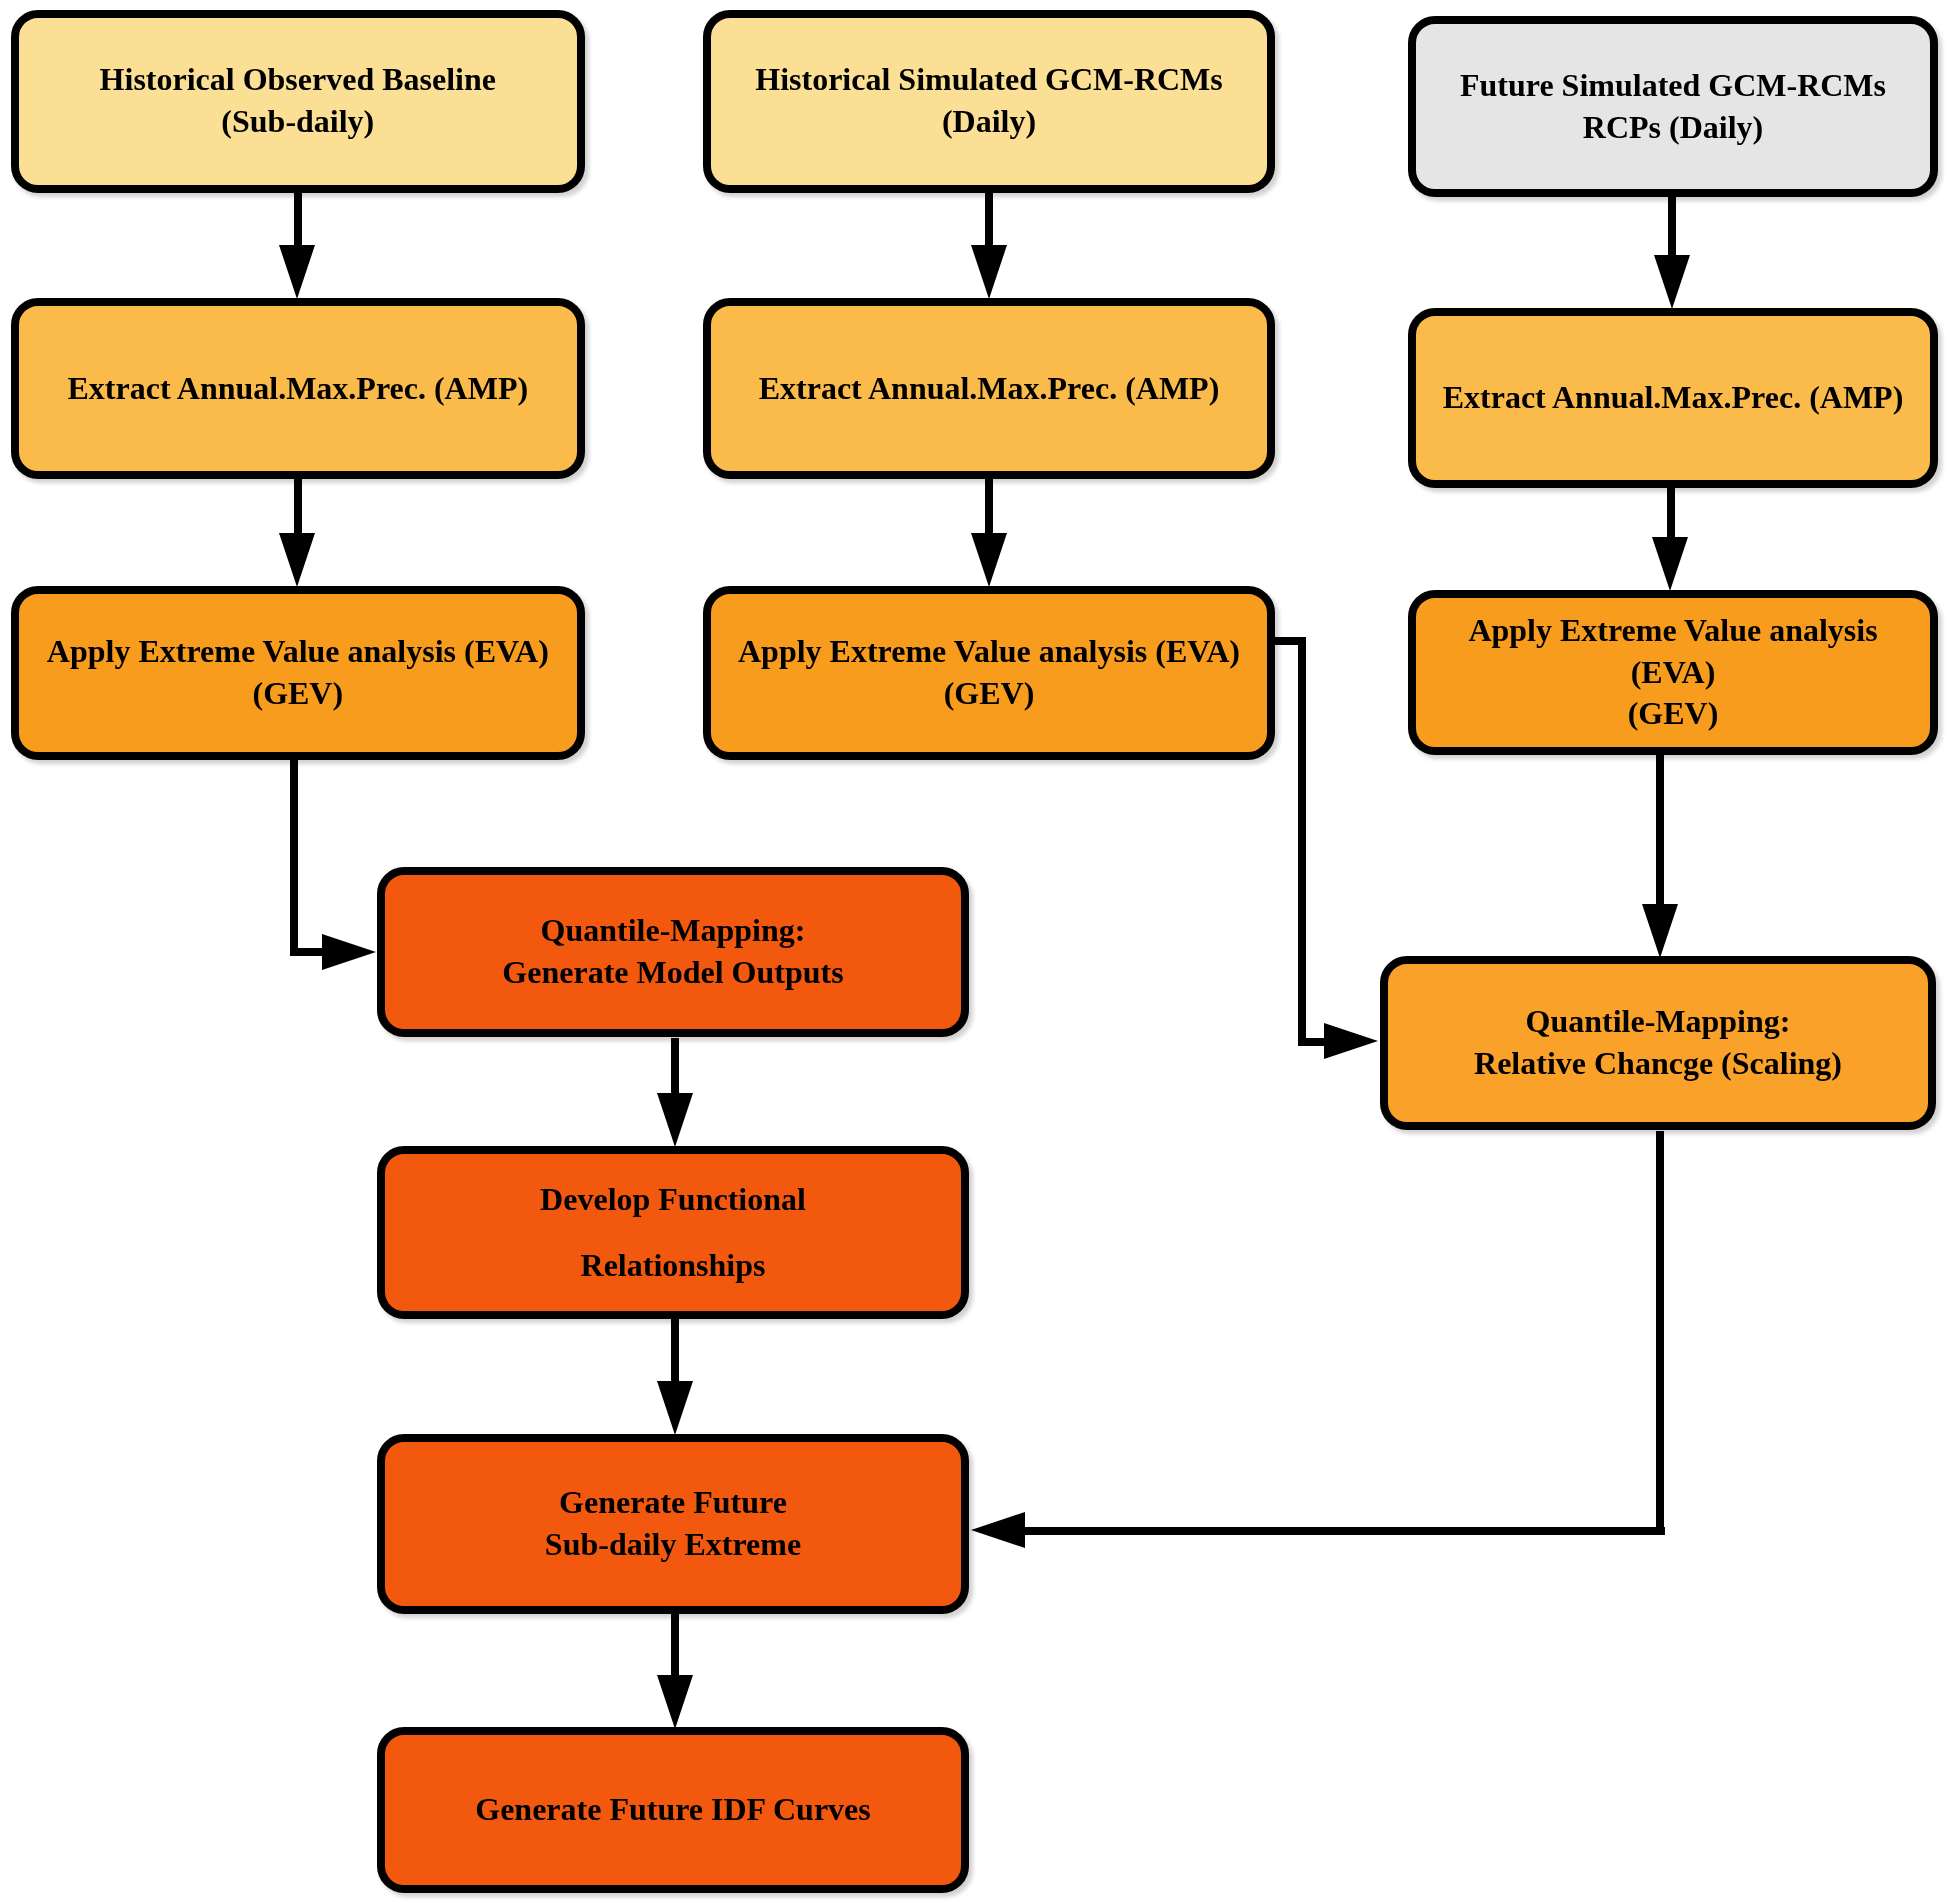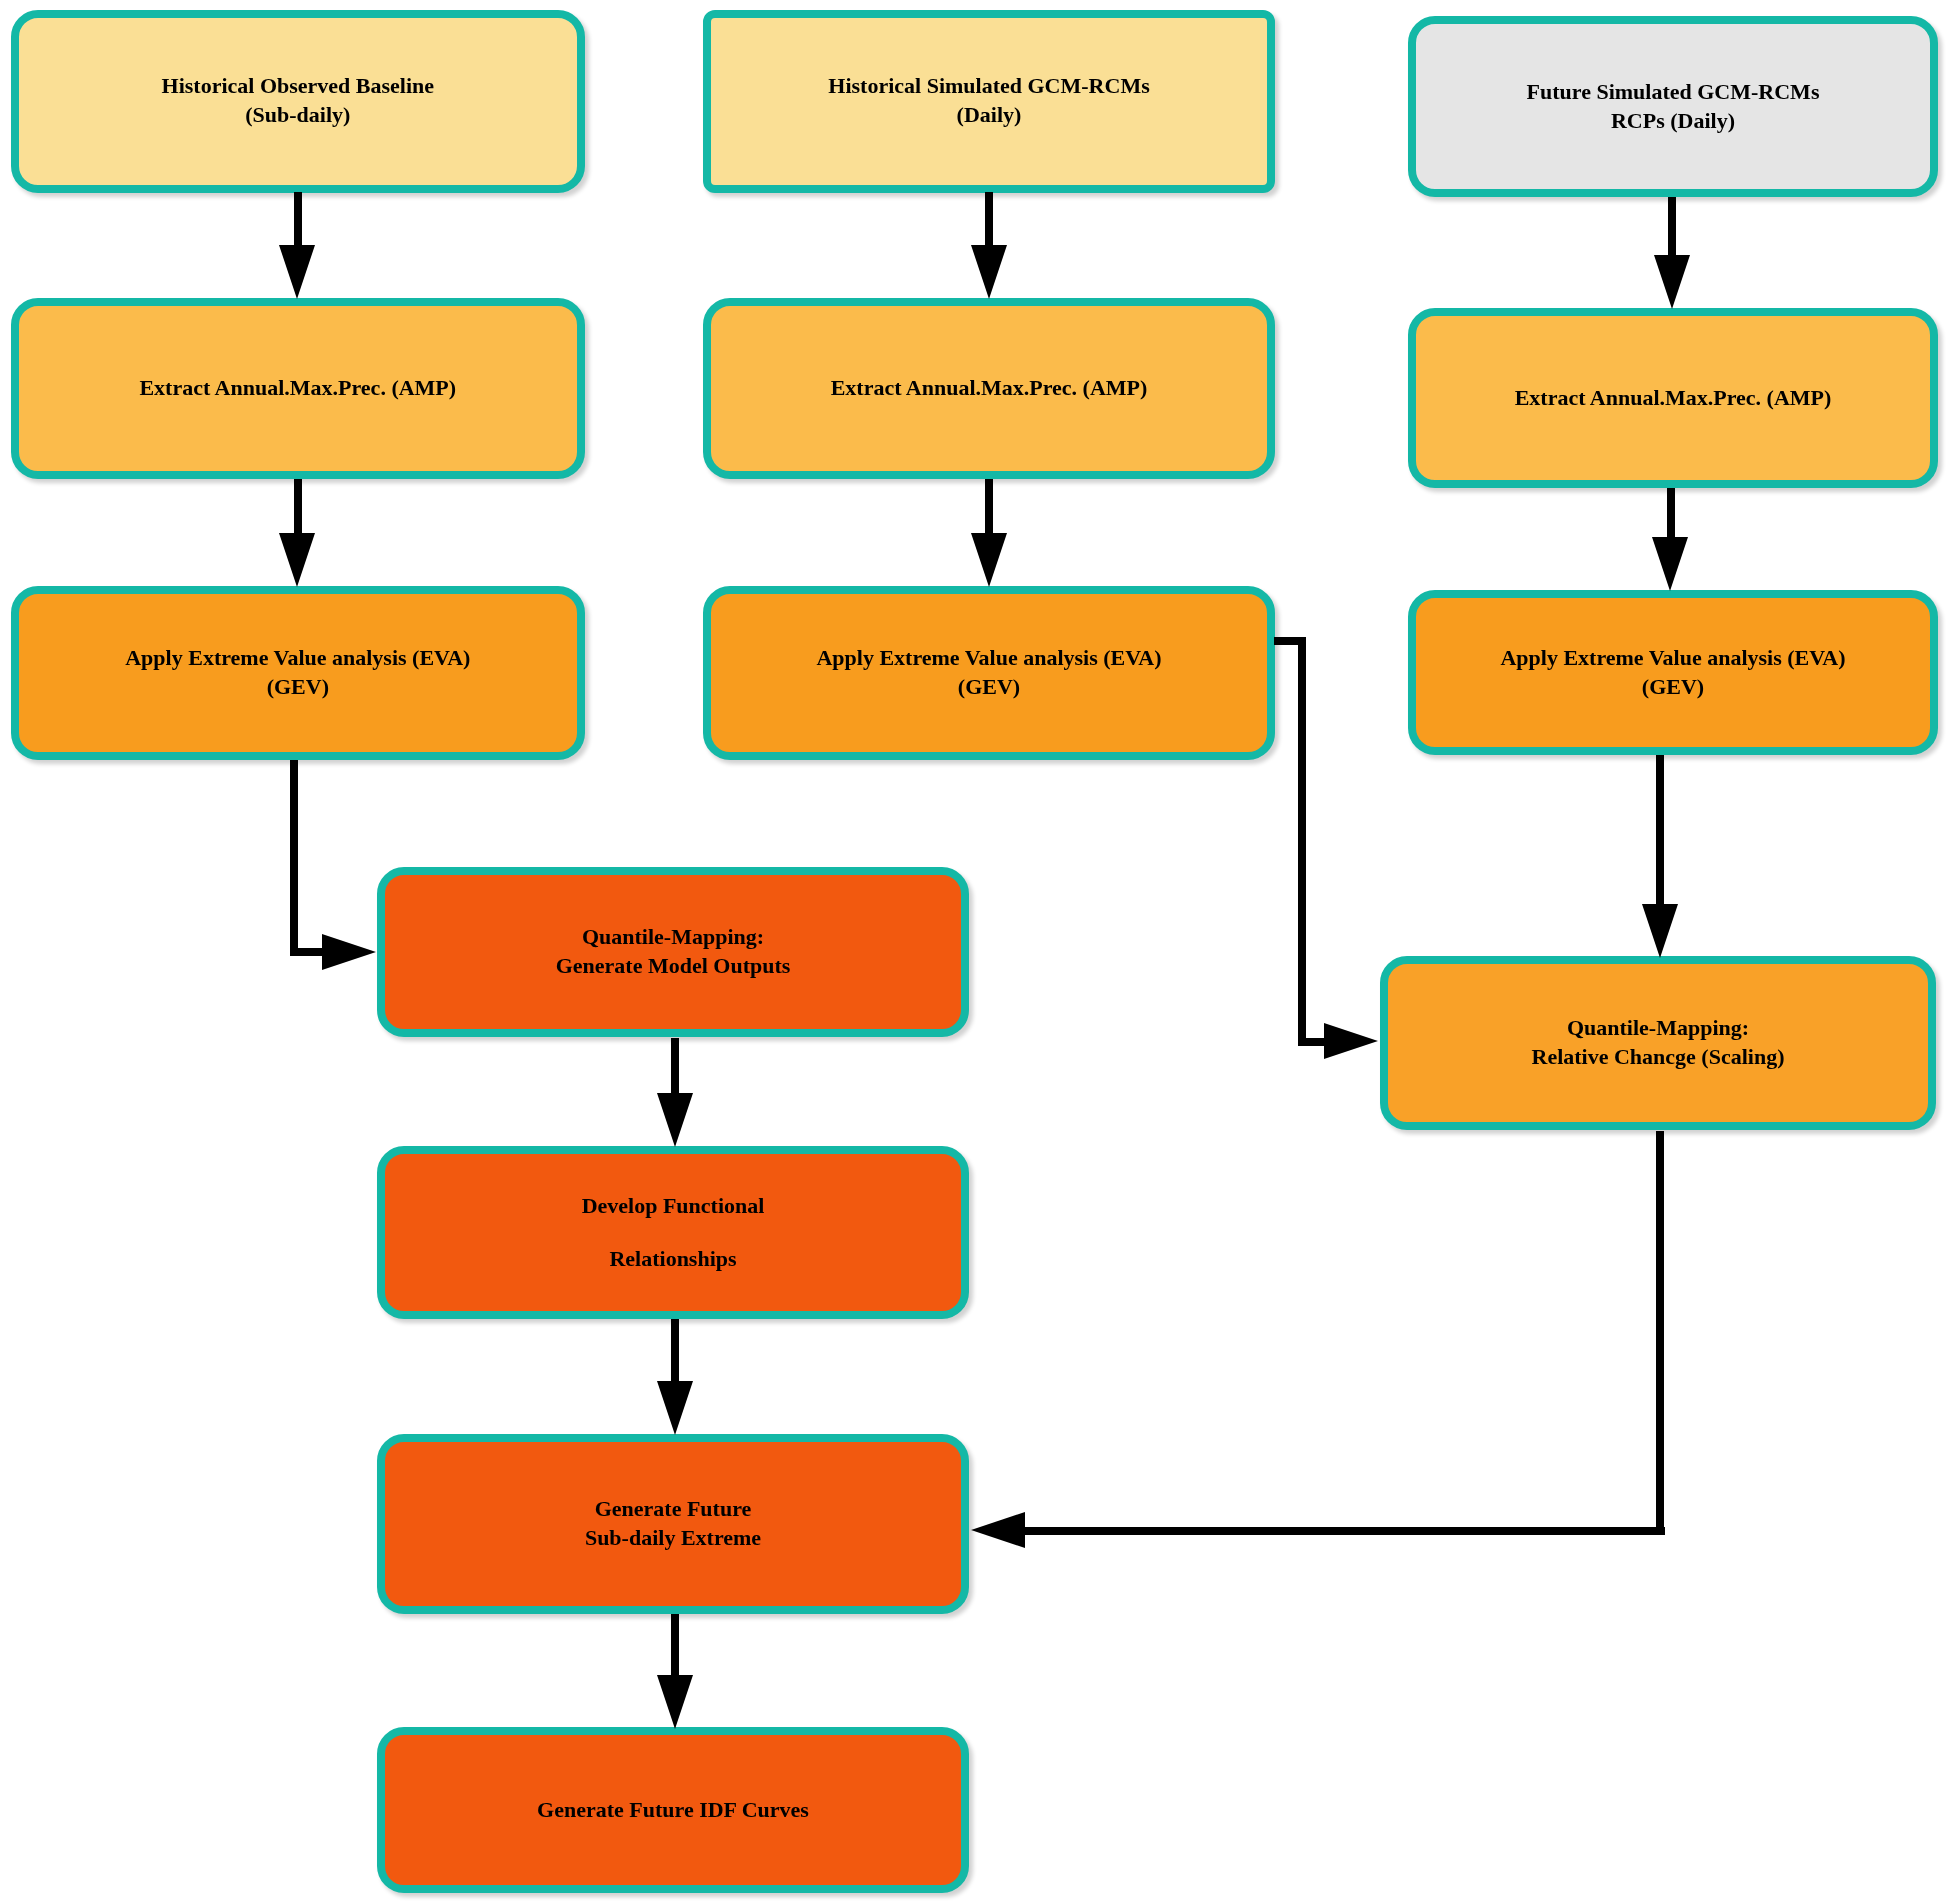--- a/index.html
+++ b/index.html
@@ -7,50 +7,50 @@
     position: relative;
     width: 1955px;
     height: 1904px;
     background: #ffffff;
     font-family: "Liberation Serif", "DejaVu Serif", serif;
     overflow: hidden;
   }
   .node {
     position: absolute;
     box-sizing: border-box;
-    border: 8px solid #14b8a6;
+    border: 8px solid #000000;
     border-radius: 27px;
     display: flex;
     flex-direction: column;
     align-items: center;
     justify-content: center;
     text-align: center;
     font-weight: bold;
     color: #000000;
-    font-size: 22px;
+    font-size: 32px;
     line-height: 1.3;
     box-shadow: 3.4px 4px 4.7px rgba(0,0,0,0.18);
   }
   .node .ln { display: block; padding: 0 12px; }
   .stem { position: absolute; background: #000000; }
   .head { position: absolute; width: 0; height: 0; }
   .head-down  { border-left: 18px solid transparent; border-right: 18px solid transparent; border-top: 54px solid #000000; }
   .head-right { border-top: 18px solid transparent; border-bottom: 18px solid transparent; border-left: 54px solid #000000; }
   .head-left  { border-top: 18px solid transparent; border-bottom: 18px solid transparent; border-right: 54px solid #000000; }
 </style>
 </head>
 <body>
 
 <div class="canvas">
 
   <div class="node" style="left: 10.8px; top: 9.5px; width: 574px; height: 183px; background-color: rgb(250, 223, 149);">
     <span class="ln">Historical Observed Baseline</span>
     <span class="ln">(Sub-daily)</span>
   </div>
-  <div class="node" style="left: 703px; top: 9.5px; width: 572px; height: 183px; background-color: rgb(250, 223, 149); border-radius: 12px;">
+  <div class="node" style="left: 703px; top: 9.5px; width: 572px; height: 183px; background-color: rgb(250, 223, 149);">
     <span class="ln">Historical Simulated GCM-RCMs</span>
     <span class="ln">(Daily)</span>
   </div>
   <div class="node" style="left: 1408px; top: 16px; width: 530px; height: 181px; background-color: #e5e5e5;">
     <span class="ln">Future Simulated GCM-RCMs</span>
     <span class="ln">RCPs (Daily)</span>
   </div>
 
   <div class="node" style="left: 10.8px; top: 298px; width: 574px; height: 181px; background-color: rgb(251, 187, 75);">
     <span class="ln">Extract Annual.Max.Prec. (AMP)</span>

